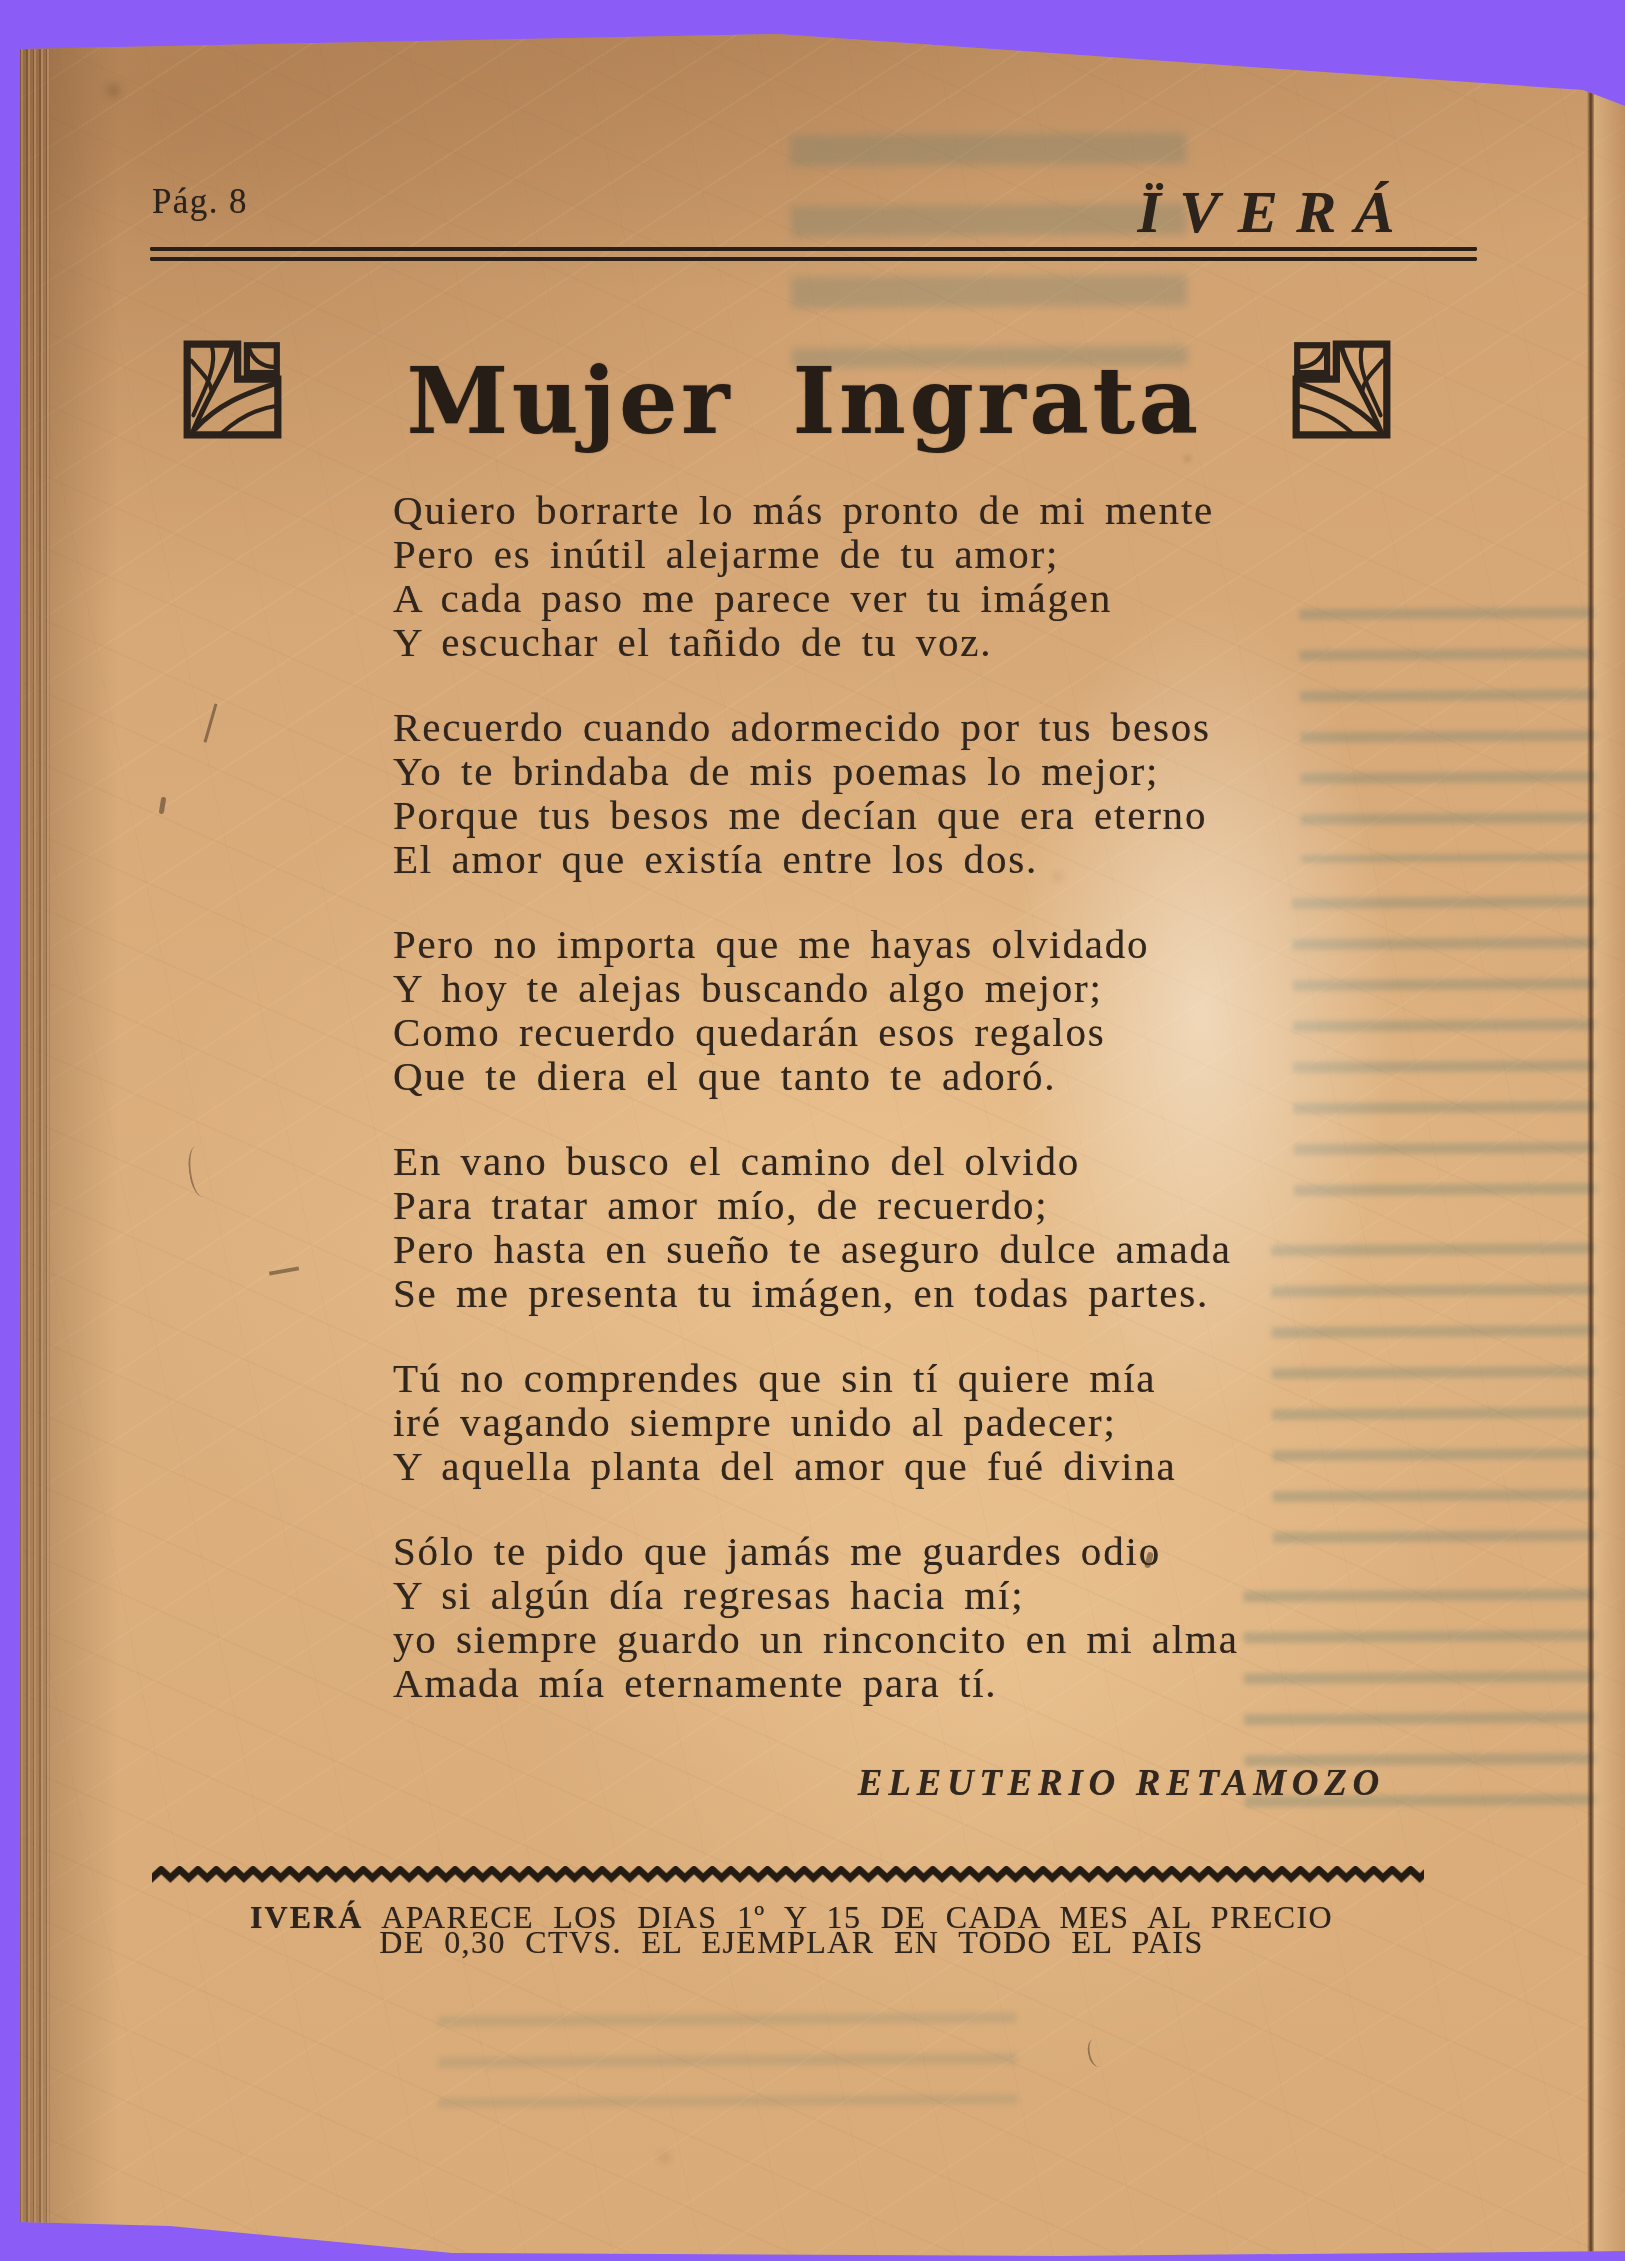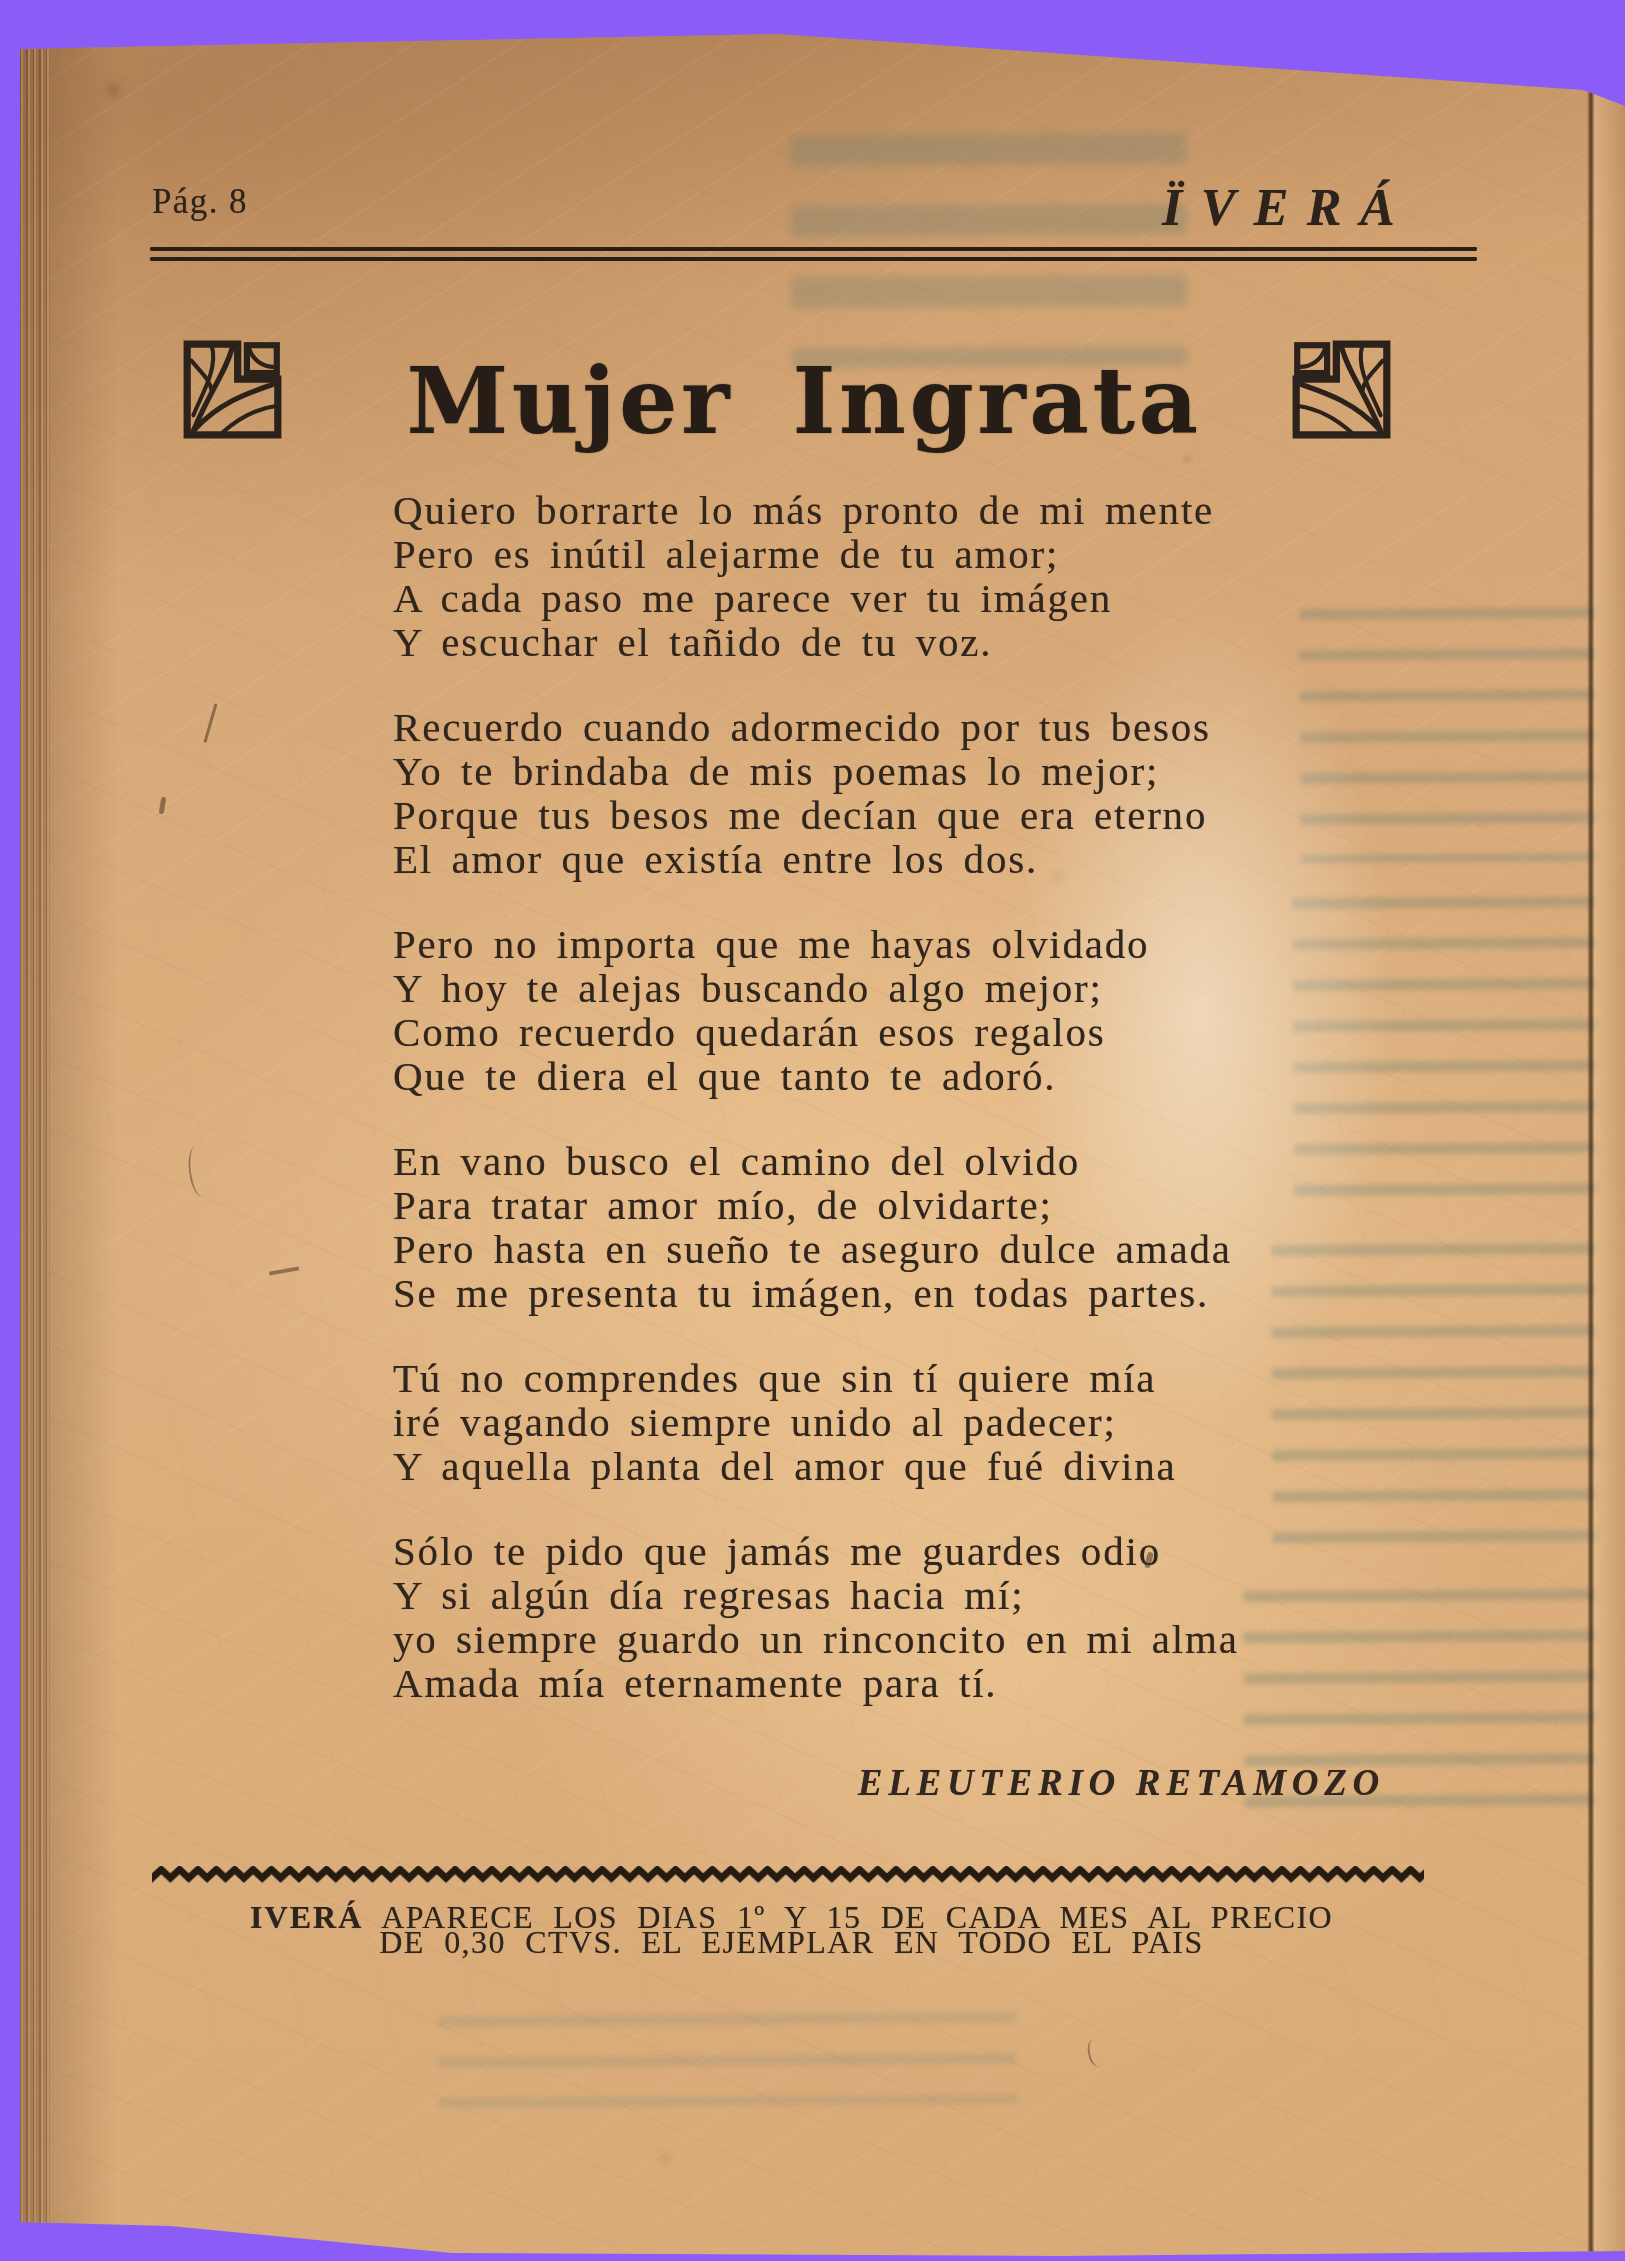--- a/index.html
+++ b/index.html
@@ -45,21 +45,21 @@
                664px 2157px 8.5px 3.5px rgba(80,55,30,.2),
                1187px 458px 5.7px 2.1px rgba(80,55,30,.25);}
   .pen-mark{position:absolute;pointer-events:none;background:rgba(60,45,32,.5);}
   .pen-arc{position:absolute;pointer-events:none;border-left:2.8px solid rgba(60,45,32,.45);
     border-radius:50% 0 0 50%;background:none;}
 
   
   .page-label{position:absolute;left:152px;top:182px;font-size:35px;letter-spacing:1.4px;
     color:#2c231c;text-shadow:0 0 0.7px rgba(44,35,28,.5);}
   .masthead{position:absolute;left:989px;top:178px;width:424px;text-align:right;
-    font-style:italic;font-weight:700;font-size:52px;letter-spacing:18.4px;color:#2c231c;
+    font-style:italic;font-weight:700;font-size:60px;letter-spacing:18.4px;color:#2c231c;
     text-shadow:0 0 0.7px rgba(44,35,28,.5);}
   .rule{position:absolute;left:150px;width:1327px;background:#281f17;border-radius:1.4px;}
   .rule.r1{top:247px;height:4.2px;}
   .rule.r2{top:257px;height:3.5px;}
 
   
   .title{position:absolute;left:212px;top:331px;width:1152px;text-align:center;
     font-family:"DejaVu Serif",serif;font-weight:700;font-size:92px;letter-spacing:3.5px;
     word-spacing:24px;color:#261d16;text-shadow:0 0 1.4px rgba(38,29,22,.55);}
   .ornament{position:absolute;top:338px;width:103px;height:103px;}
@@ -155,21 +155,21 @@
         <p class="poem-line">El amor que existía entre los dos.</p>
       </div>
       <div class="stanza">
         <p class="poem-line">Pero no importa que me hayas olvidado</p>
         <p class="poem-line">Y hoy te alejas buscando algo mejor;</p>
         <p class="poem-line">Como recuerdo quedarán esos regalos</p>
         <p class="poem-line">Que te diera el que tanto te adoró.</p>
       </div>
       <div class="stanza">
         <p class="poem-line">En vano busco el camino del olvido</p>
-        <p class="poem-line">Para tratar amor mío, de olvidarte;</p>
+        <p class="poem-line">Para tratar amor mío, de recuerdo;</p>
         <p class="poem-line">Pero hasta en sueño te aseguro dulce amada</p>
         <p class="poem-line">Se me presenta tu imágen, en todas partes.</p>
       </div>
       <div class="stanza">
         <p class="poem-line">Tú no comprendes que sin tí quiere mía</p>
         <p class="poem-line">iré vagando siempre unido al padecer;</p>
         <p class="poem-line">Y aquella planta del amor que fué divina</p>
       </div>
       <div class="stanza">
         <p class="poem-line">Sólo te pido que jamás me guardes odio</p>

